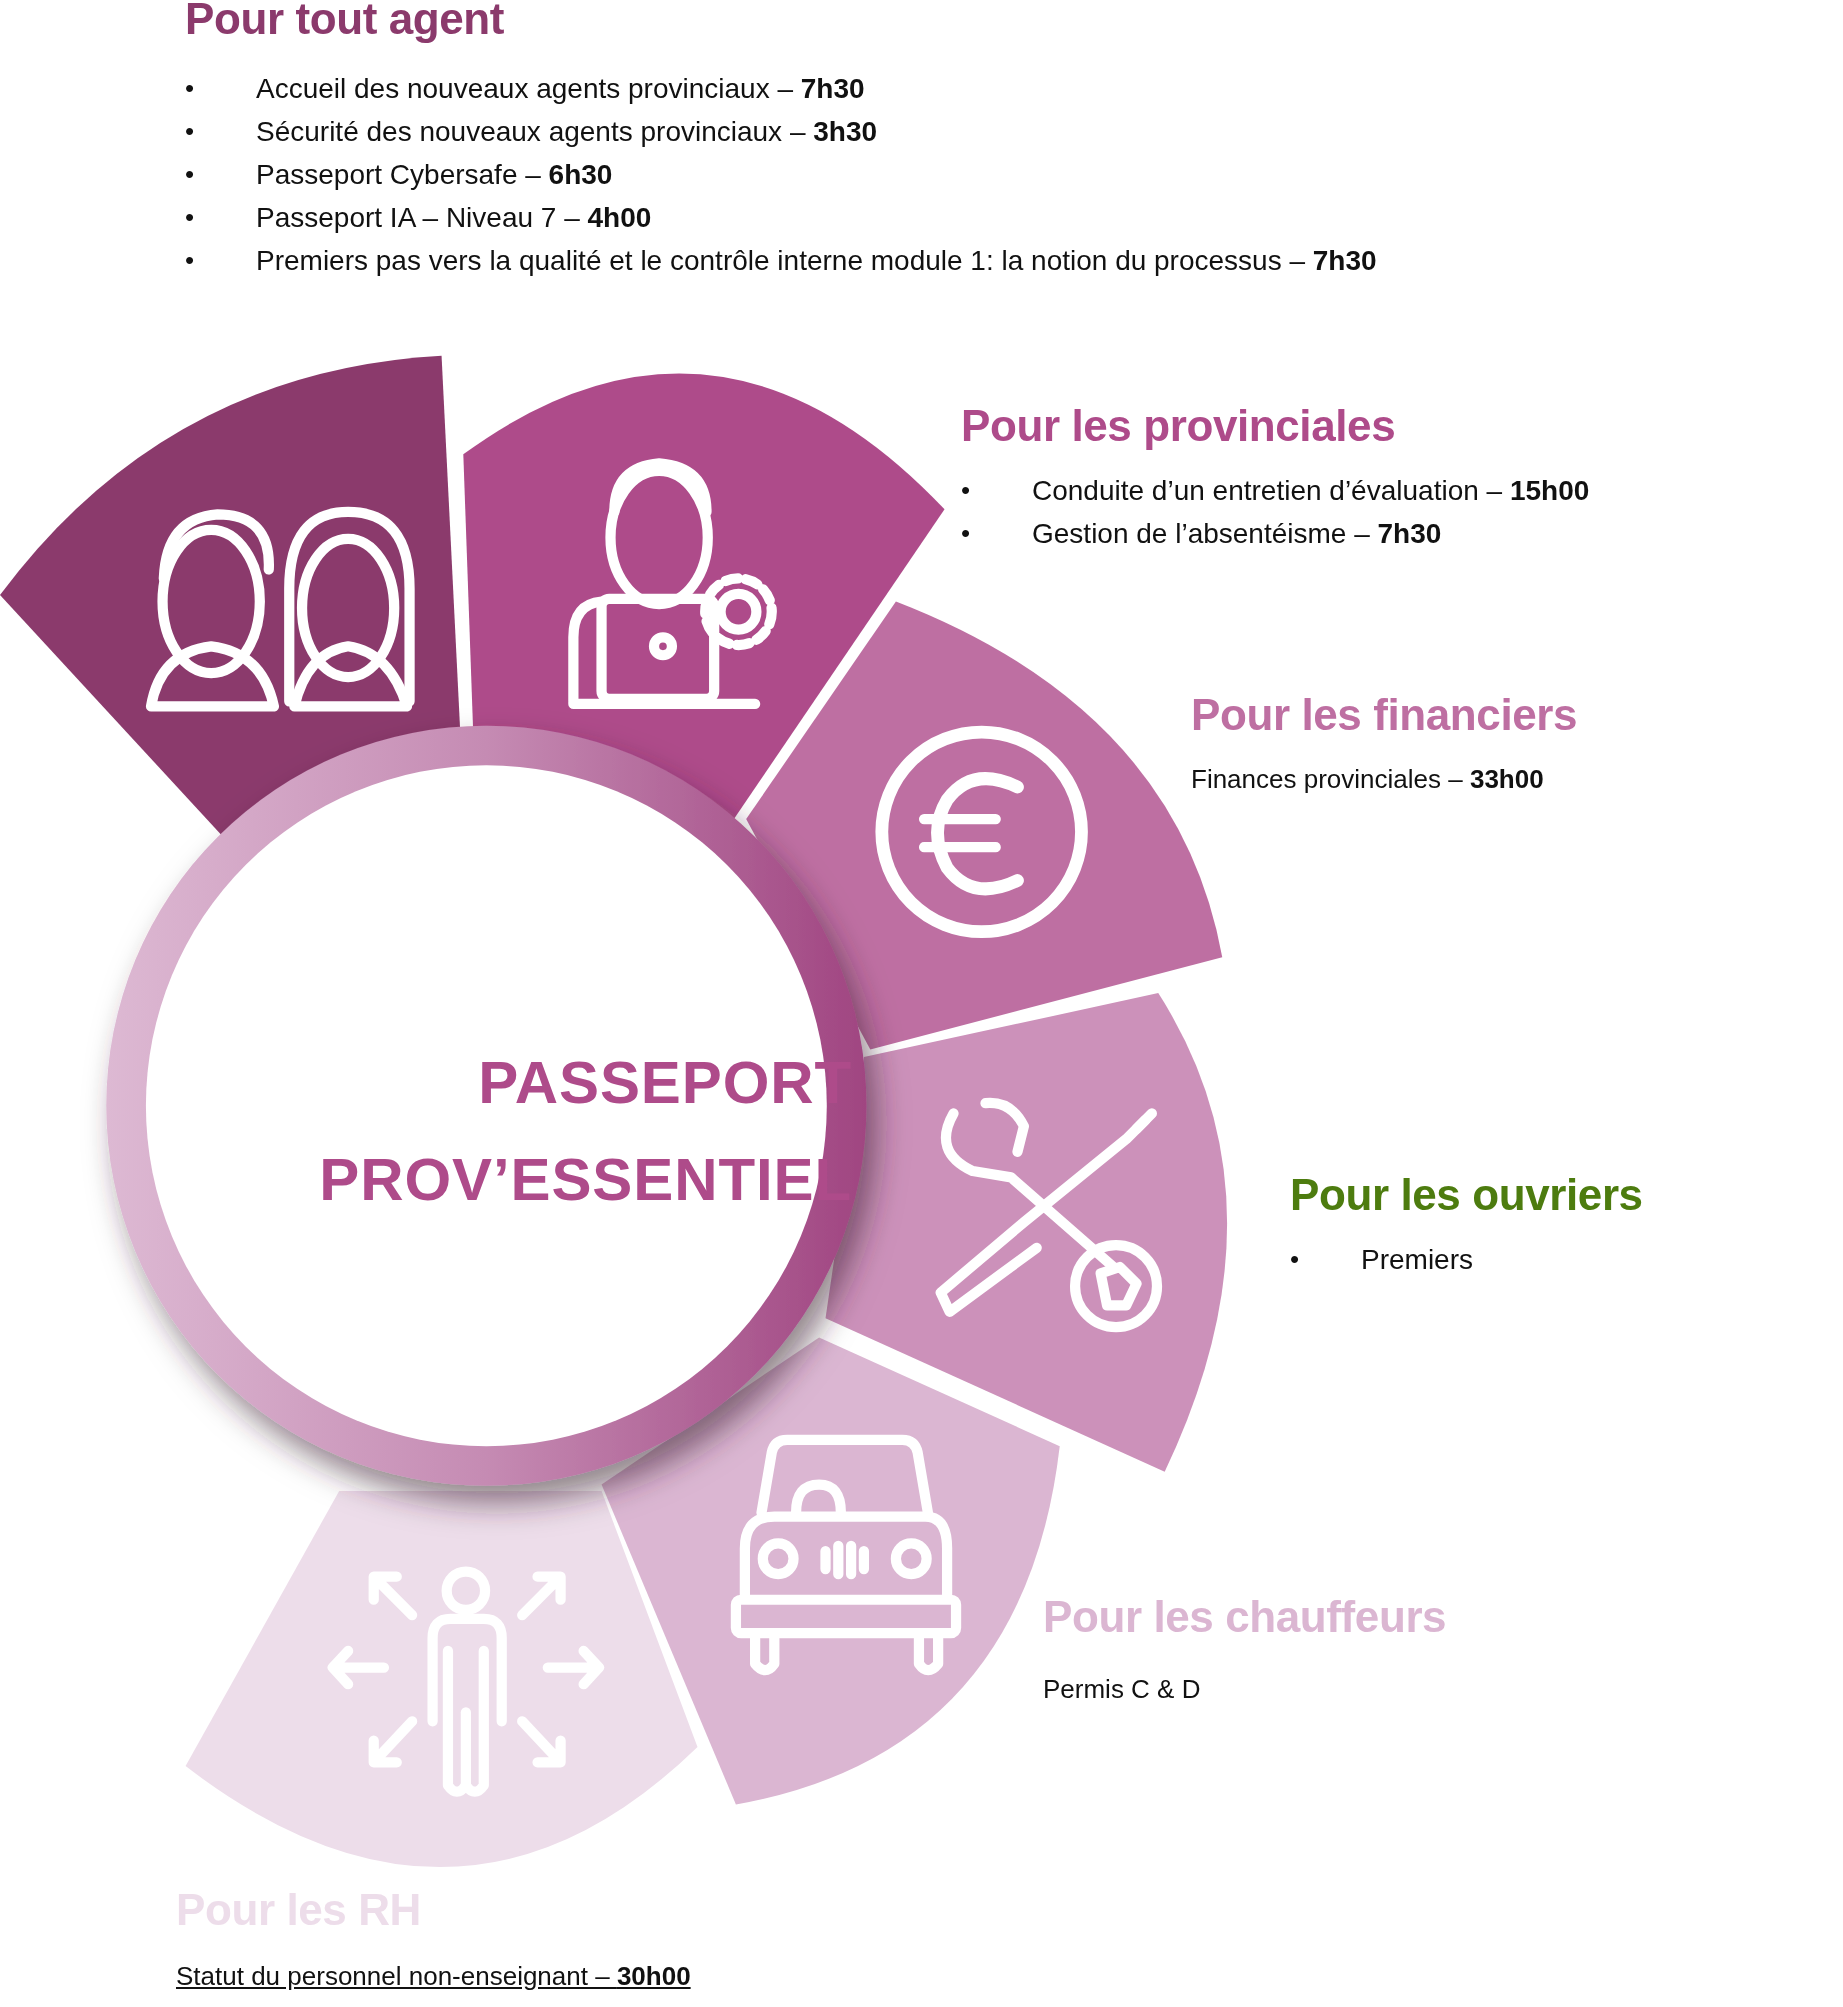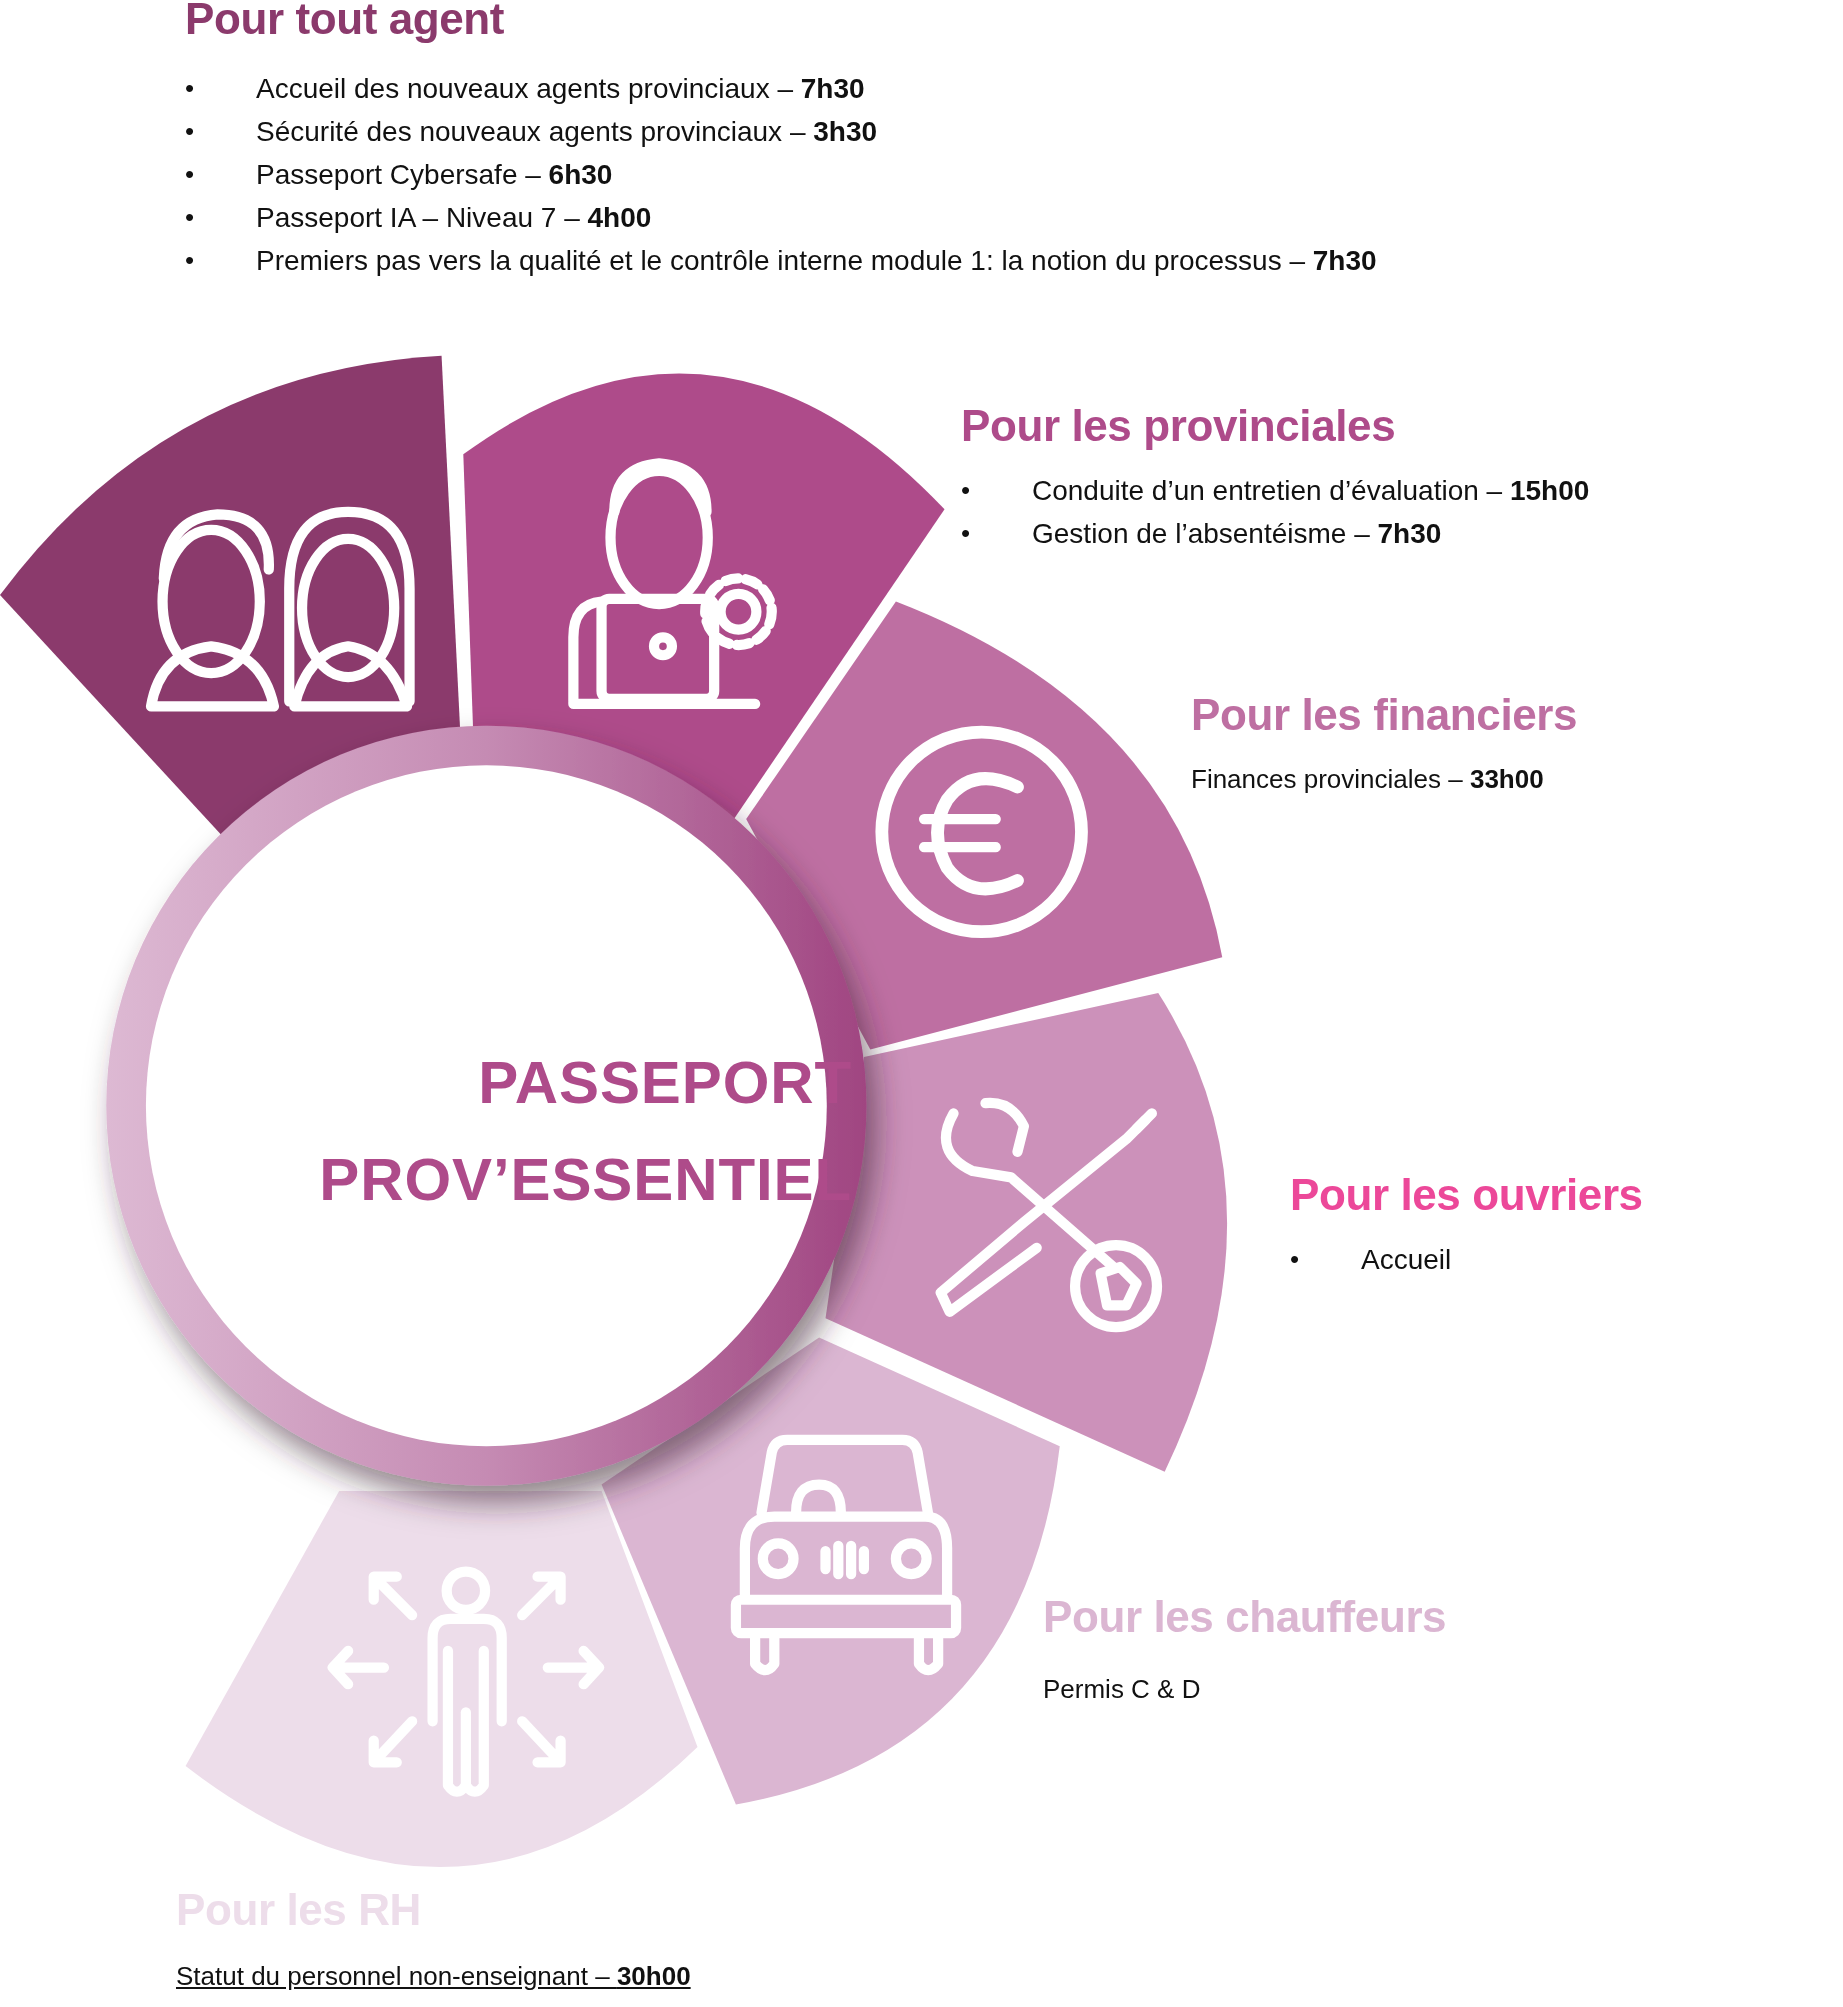--- a/index.html
+++ b/index.html
@@ -127,23 +127,23 @@
       <li><span>Gestion de l’absentéisme – </span><span class="dur">7h30</span></li>
     </ul>
   </div>
 
   <div class="block" style="left:1191px;top:691px;">
     <h2 style="color:#BE6FA2;">Pour les financiers</h2>
     <p style="margin-top:19px;"><span>Finances provinciales – </span><span class="dur">33h00</span></p>
   </div>
 
   <div class="block" style="left:1290px;top:1171px;">
-    <h2 style="color:#ec4899;">Pour les ouvriers</h2>
+    <h2 style="color:#4d7c0f;">Pour les ouvriers</h2>
     <ul style="margin-top:19px;">
-      <li><span>Accueil</span></li>
+      <li><span>Premiers</span></li>
     </ul>
   </div>
 
   <div class="block" style="left:1043px;top:1593px;">
     <h2 style="color:#DBB6D2;">Pour les chauffeurs</h2>
     <p style="margin-top:27px;">Permis C &amp; D</p>
   </div>
 
   <div class="block" style="left:176px;top:1886px;">
     <h2 style="color:#EDDDEA;">Pour les RH</h2>

